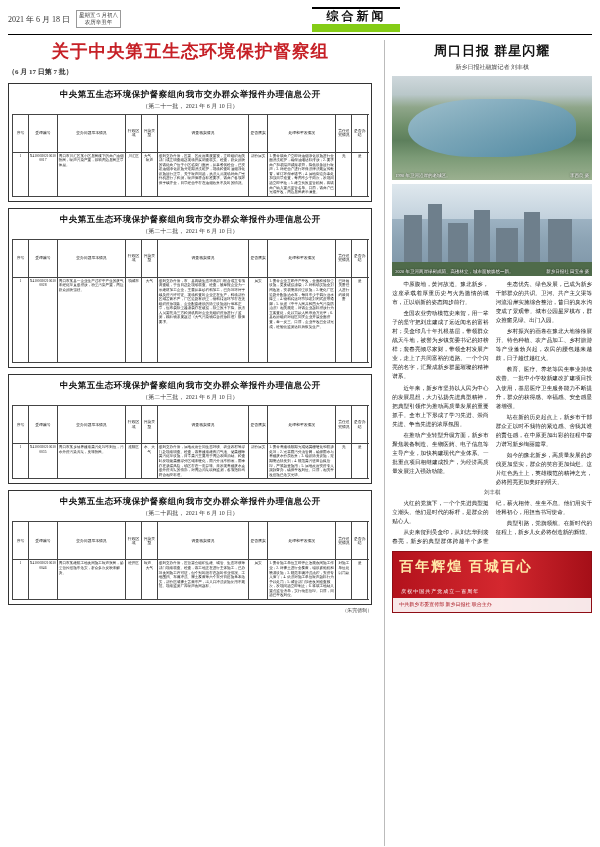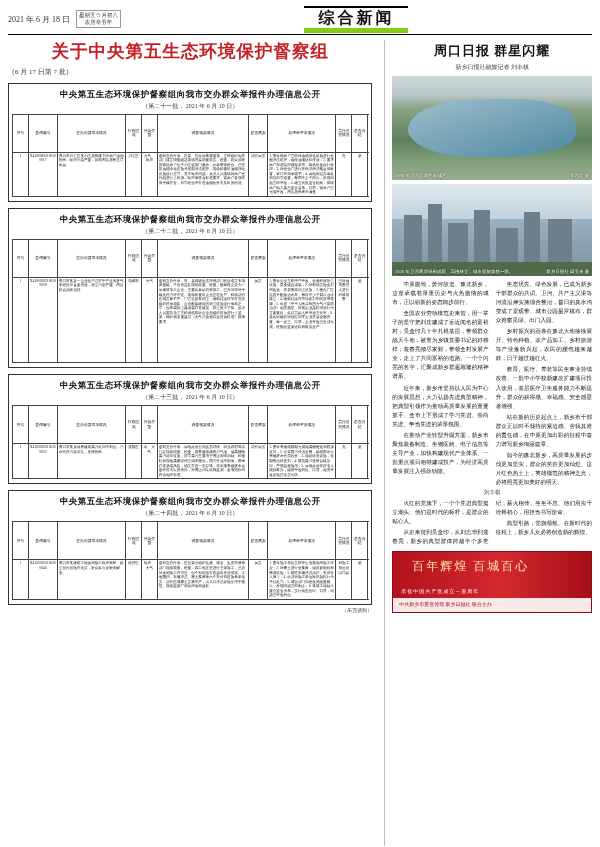--- a/index.html
+++ b/index.html
@@ -4,34 +4,34 @@
 <style>
   html,body{margin:0;padding:0;background:#fff;}
   body{width:600px;height:847px;font-family:"Liberation Serif",serif;color:#111;overflow:hidden;position:relative;}
   .page{width:600px;height:847px;position:relative;box-sizing:border-box;padding:6px 8px;}
 
   
   .masthead{display:flex;align-items:center;justify-content:space-between;height:26px;border-bottom:1px solid #000;padding-bottom:2px;}
   .md-date{font-size:8px;color:#333;white-space:nowrap;}
   .md-box{font-size:5.5px;border:1px solid #999;color:#444;padding:1px 2px;line-height:1.25;text-align:center;margin-left:6px;}
   .md-center{flex:1;text-align:center;}
-  .md-title{display:inline-block;font-size:16px;font-weight:bold;letter-spacing:3px;border-top:2px solid #000;border-bottom:5px solid #84cc16;padding:0 14px;line-height:1.25;}
+  .md-title{display:inline-block;font-size:12px;font-weight:bold;letter-spacing:3px;border-top:2px solid #000;border-bottom:8px solid #84cc16;padding:0 14px;line-height:1.25;}
   .md-right{display:flex;align-items:center;gap:5px;}
   .md-contact{font-size:5.5px;color:#444;text-align:right;line-height:1.5;}
   .md-paper{font-size:12px;font-weight:bold;letter-spacing:1px;border-left:1px solid #000;padding-left:5px;}
   .md-num{background:#c62026;color:#fff;font-size:16px;font-weight:bold;width:22px;height:22px;line-height:22px;text-align:center;}
 
   
   .cols{display:flex;gap:12px;margin-top:5px;height:806px;}
   .col-left{width:372px;}
   .col-right{width:204px;border-left:1px solid #bbb;padding-left:7px;}
 
   
   .headline{text-align:center;color:#c62026;font-weight:bold;font-size:17.5px;line-height:1.35;letter-spacing:1px;}
-  .headline-sub{font-size:7px;color:#333;margin-top:3px;font-weight:normal;letter-spacing:0;text-align:left;}
+  .headline-sub{font-size:7px;color:#333;margin-top:3px;font-weight:bold;letter-spacing:0;text-align:left;}
 
   
   .tbl-block{margin-top:6px;border:1px solid #333;padding:3px 3px 4px;}
   .tbl-title{text-align:center;font-weight:bold;font-size:8.5px;letter-spacing:.5px;margin:2px 0 1px;}
   .tbl-sub{text-align:center;font-size:6px;color:#333;margin-bottom:3px;}
   table.t{width:100%;border-collapse:collapse;table-layout:fixed;}
   table.t th,table.t td{border:1px solid #444;vertical-align:top;padding:1px;font-size:3.6px;line-height:1.28;word-break:break-all;overflow:hidden;}
   table.t th{text-align:center;font-weight:normal;font-size:3.8px;vertical-align:middle;line-height:1.15;}
   td.c{text-align:center;vertical-align:middle;}
 
@@ -48,21 +48,21 @@
   .ph2 .sky{position:absolute;left:0;top:0;width:100%;height:38%;background:linear-gradient(180deg,#dfe8ee,#c2d1dc);}
   .ph2 .bld{position:absolute;bottom:14%;background:#6e7f8c;}
   .ph2 .grn{position:absolute;left:0;bottom:0;width:100%;height:15%;background:#4f6b4a;}
   .r-body{font-size:5.6px;line-height:1.62;text-align:justify;color:#111;margin-top:4px;column-count:2;column-gap:7px;}
   .r-body p{margin:0 0 2px;text-indent:2em;}
   .r-foot-title{text-align:center;font-weight:bold;font-size:11px;margin-top:5px;}
   .r-foot-sub{text-align:center;font-size:5.5px;color:#444;margin:2px 0 3px;}
   .r-foot-body{font-size:5.6px;line-height:1.62;text-align:justify;column-count:2;column-gap:7px;}
   .r-foot-body p{margin:0 0 2px;text-indent:2em;}
   .ad{margin-top:5px;height:60px;background:linear-gradient(90deg,#b3121c,#d4282f 55%,#a50f18);position:relative;overflow:hidden;border:1px solid #8e0d15;}
-  .ad .slogan{position:absolute;left:19px;top:6px;color:#ffe9a8;font-size:12px;font-weight:normal;letter-spacing:2px;}
+  .ad .slogan{position:absolute;left:6px;top:6px;color:#ffe9a8;font-size:14px;font-weight:bold;letter-spacing:2px;}
   .ad .sub{position:absolute;left:8px;bottom:18px;color:#fff;font-size:5px;letter-spacing:1px;}
   .ad .bar{position:absolute;left:0;bottom:0;width:100%;height:14px;background:rgba(255,255,255,.9);}
   .ad .bar span{font-size:5px;color:#a50f18;line-height:14px;padding-left:6px;display:block;}
   .endmark{text-align:right;font-size:5px;color:#444;margin-top:2px;}
 </style>
 </head>
 <body>
 
 <div class="page">
 

